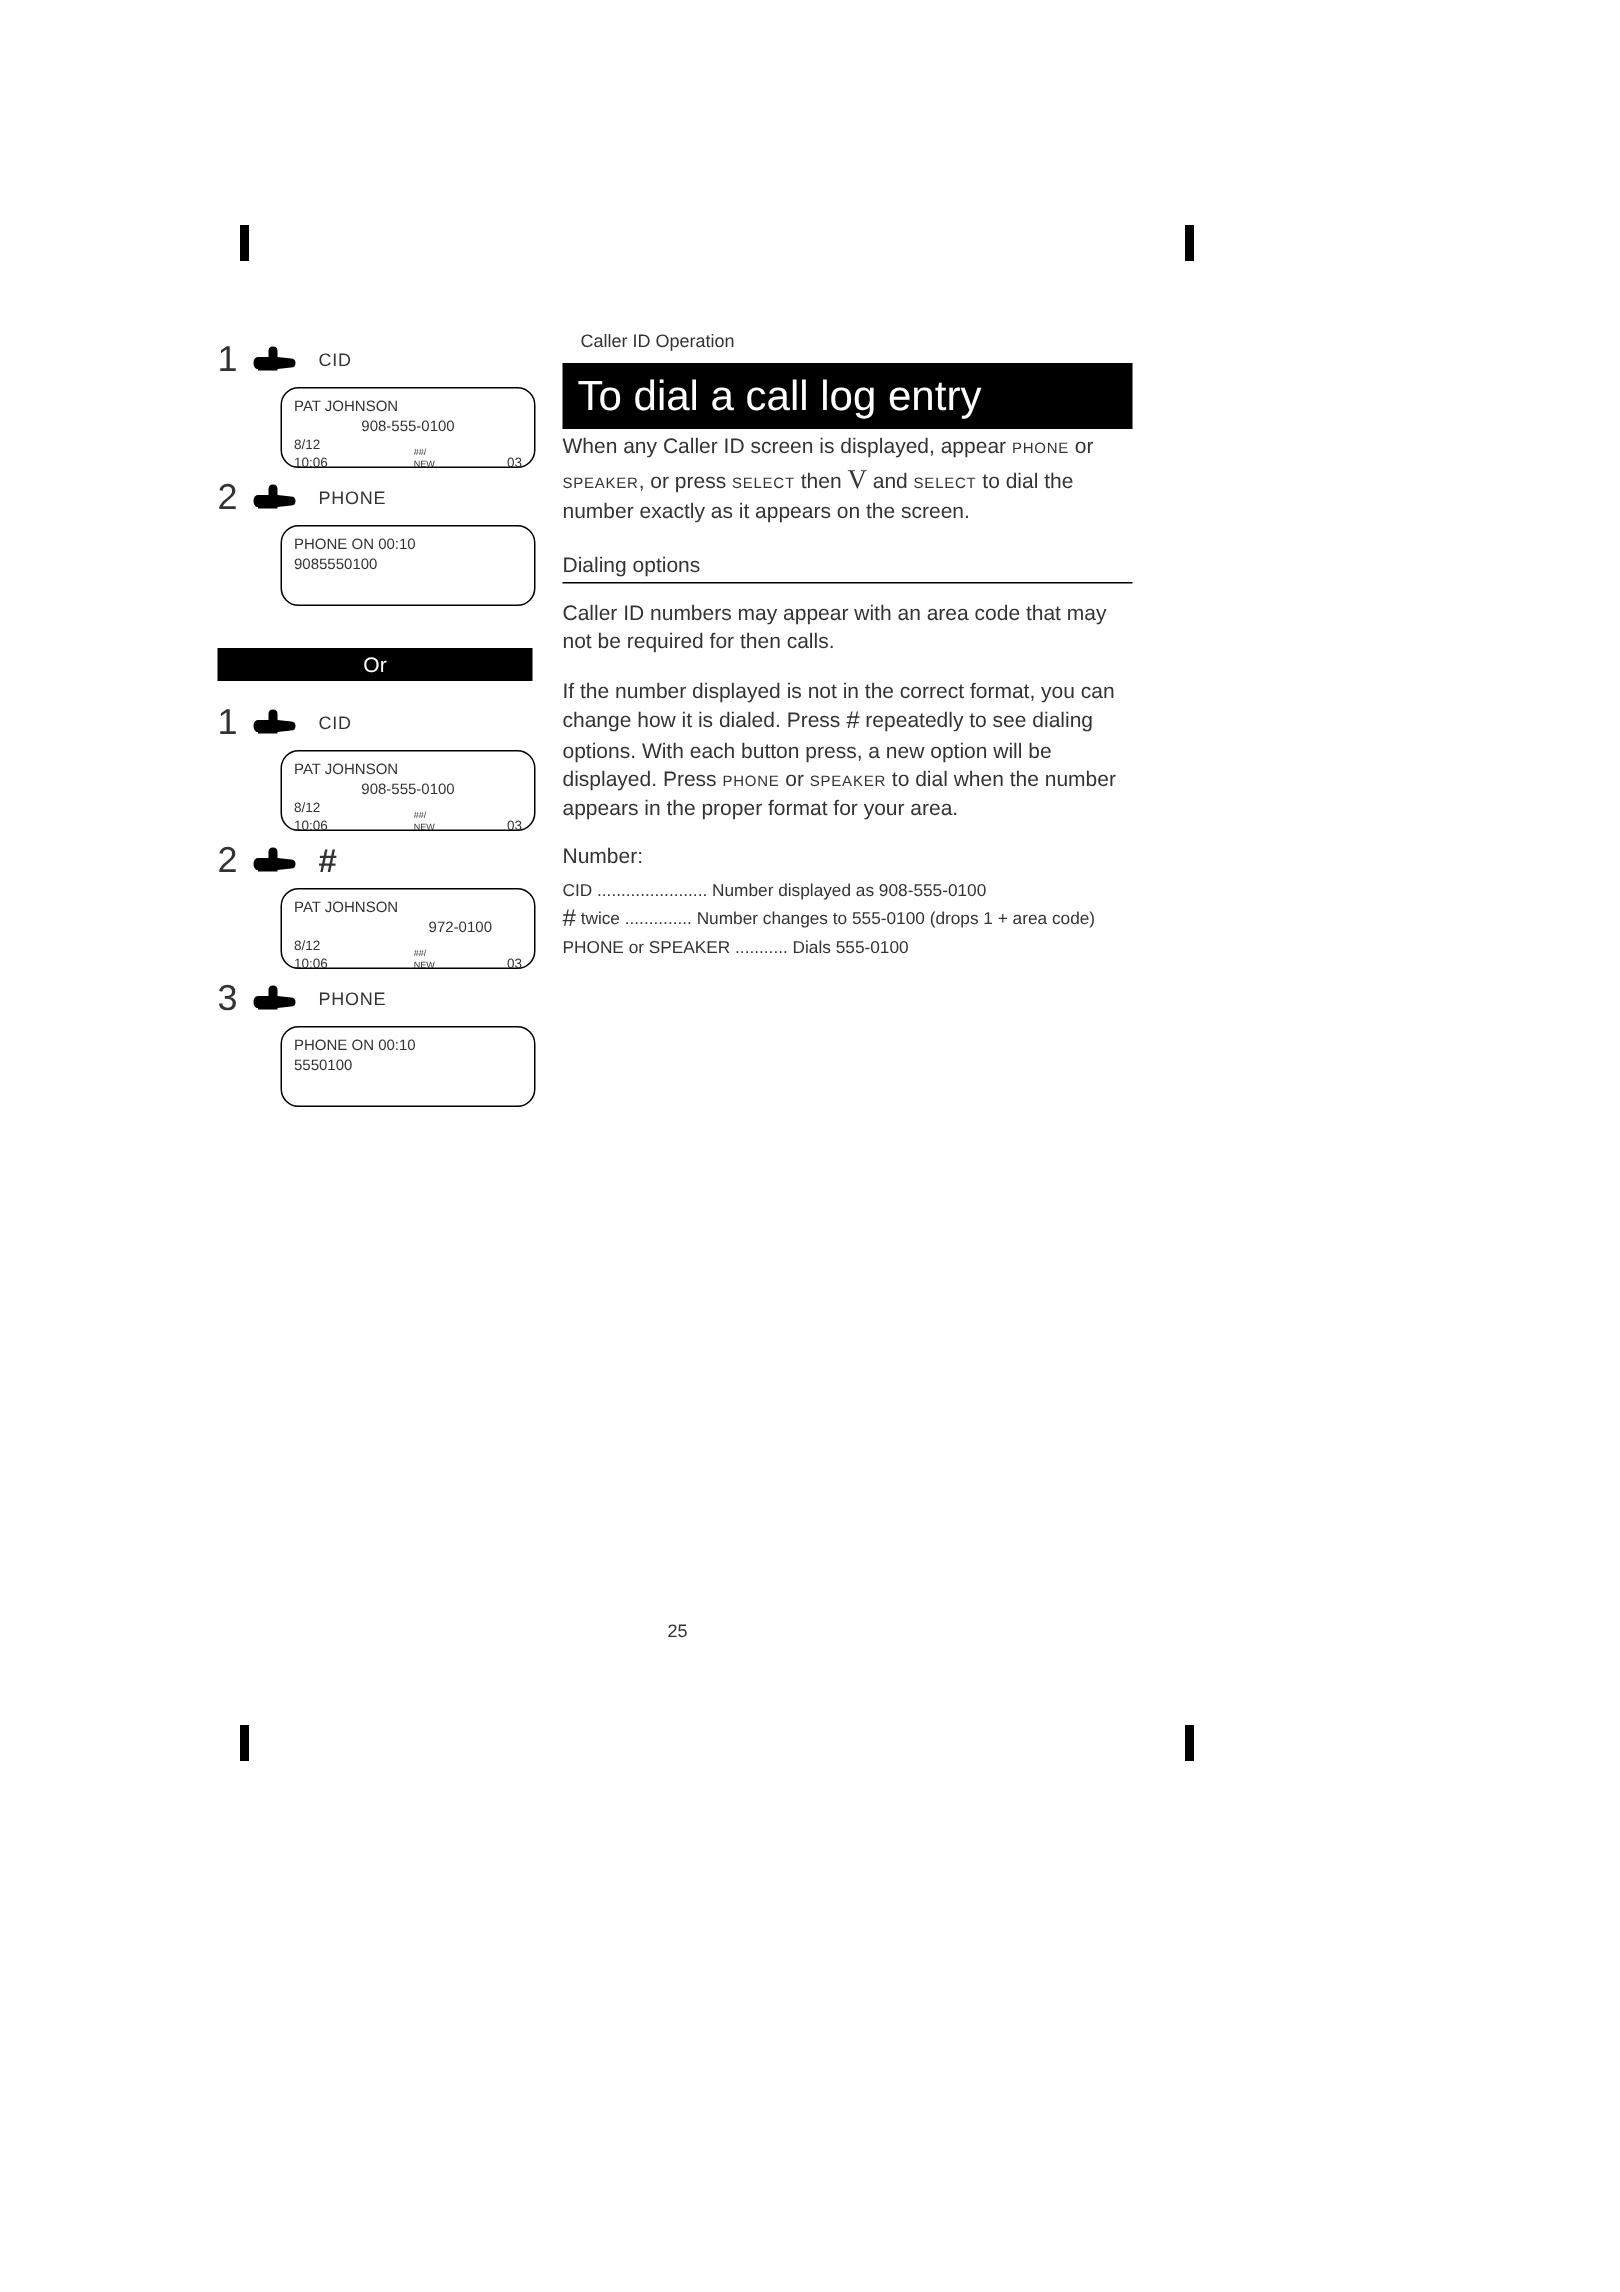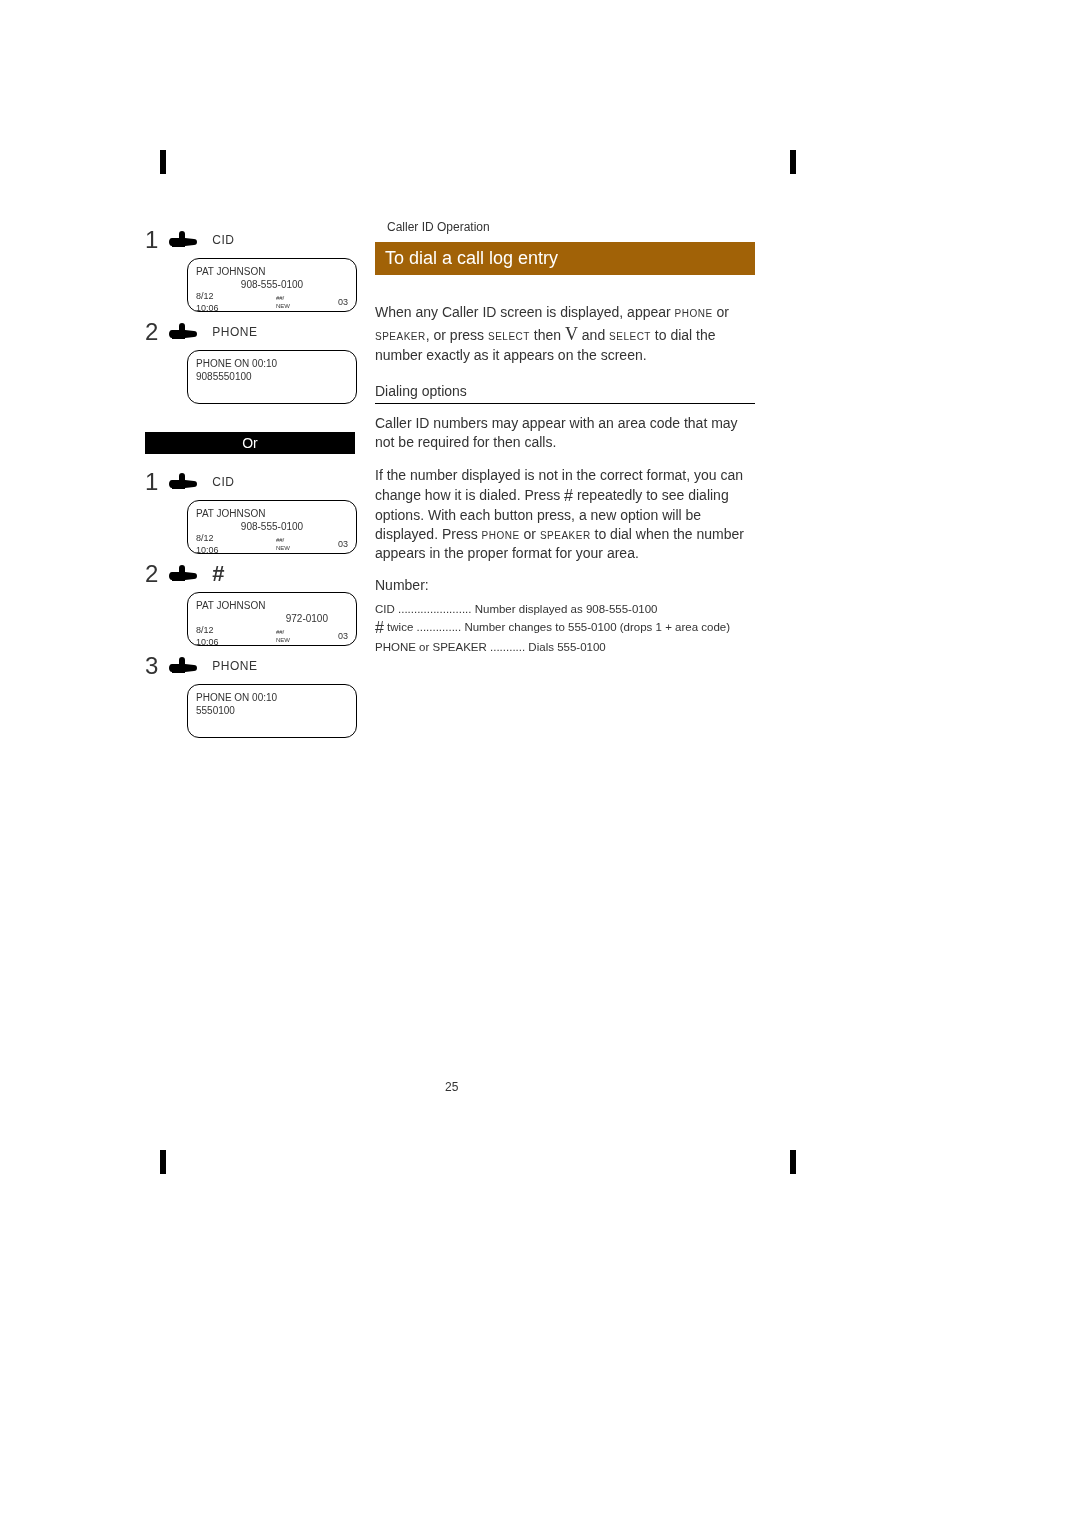--- a/index.html
+++ b/index.html
@@ -34,41 +34,41 @@
       width: 170px;
       height: 54px;
       border: 1.5px solid #000;
       border-radius: 12px;
       padding: 6px 8px;
       font-size: 10px;
       line-height: 1.3;
     }
     .lcd .row1 { font-size: 10px; }
     .lcd .row2 { text-align: center; font-size: 10px; }
-    .lcd .row3 { display: flex; justify-content: space-between; font-size: 9px; align-items: center; gap: 39px; }
+    .lcd .row3 { display: flex; justify-content: space-between; font-size: 9px; align-items: flex-end; gap: 39px; }
     .lcd .row3 .tiny { font-size: 6px; }
 
     .or-bar {
       margin: 28px 0 14px 0;
       width: 210px;
       height: 22px;
       background: #000;
       color: #fff;
       text-align: center;
       line-height: 22px;
       font-size: 14px;
     }
 
     .kicker { font-size: 12px; margin-bottom: 8px; margin-left: 12px; }
     .title-bar {
-      background: #a16207;
+      background: #000000;
       color: #fff;
-      font-size: 18px;
+      font-size: 28px;
       padding: 6px 10px;
-      margin-bottom: 28px;
+      margin-bottom: 2px;
     }
     .para { font-size: 14px; line-height: 1.35; margin-bottom: 14px; }
     .kcap { font-variant: all-small-caps; letter-spacing: 0.5px; }
     .sub-head { font-size: 14px; border-bottom: 1px solid #000; padding-bottom: 4px; margin: 18px 0 10px 0; }
     .example-label { font-size: 14px; margin: 10px 0; }
     .ex-row { font-size: 11.5px; margin-bottom: 4px; }
     .keyhash { font-size: 16px; vertical-align: middle; }
 
     .pagenum { position: absolute; top: 860px; left: 300px; font-size: 12px; }
   </style>

